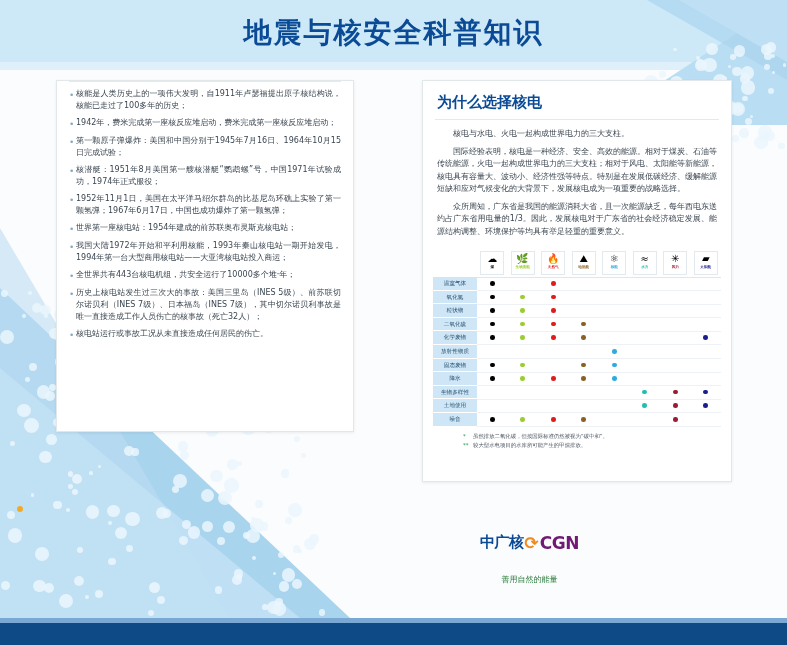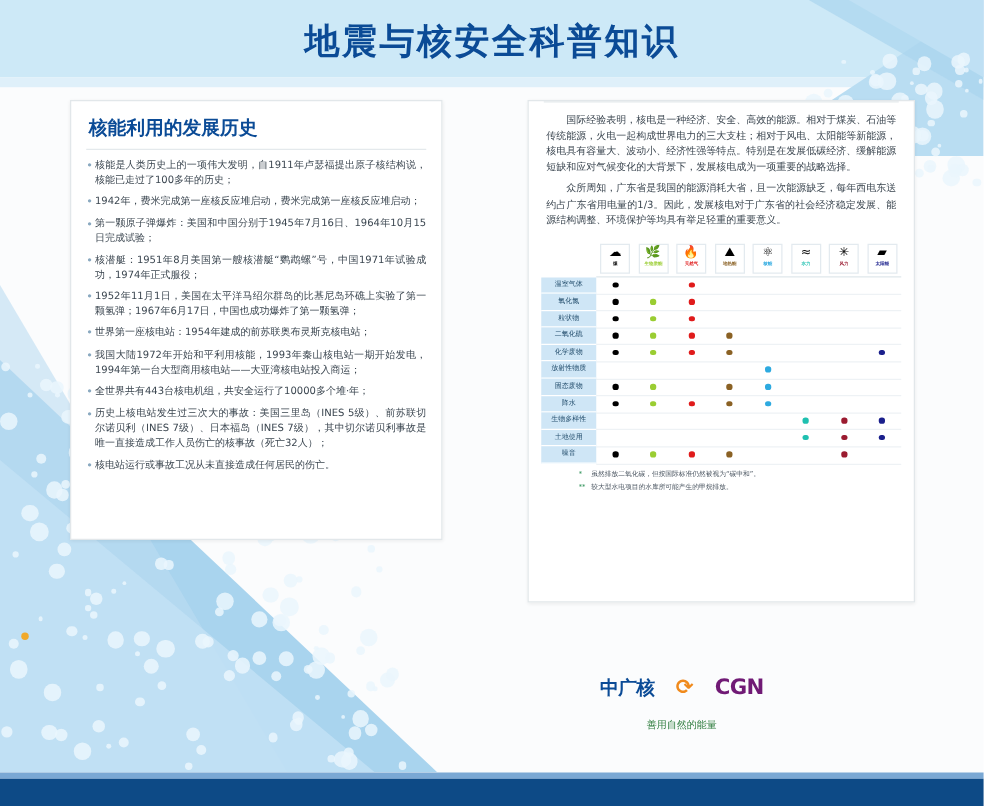--- a/index.html
+++ b/index.html
@@ -112,21 +112,21 @@
     width:34px;height:34px;border-radius:50%;
     background:radial-gradient(circle at 35% 30%,#6fb3e0,#1f5fa8 70%);
     display:flex;align-items:center;justify-content:center;
     box-shadow:inset 0 0 0 2px #ffffff55;
   }
   .seal-inner{
     width:17px;height:17px;border-radius:50% 50% 3px 3px;
     background:#eaf4fc;
   }
   .logo-cap{font-size:8px;color:#2a3d52;margin-top:7px;letter-spacing:.5px;}
-  .cgn-wordmark{display:flex;align-items:center;height:34px;gap:16px;}
+  .cgn-wordmark{display:flex;height:34px;}
   .cgn-cn{font-size:15px;font-weight:bold;color:#0b4b96;letter-spacing:-.5px;}
   .cgn-swirl{font-size:17px;font-weight:bold;color:#f08a1c;margin:0 1px;}
   .cgn-en{font-size:17px;font-weight:bold;color:#701a75;letter-spacing:-.5px;}
   .logo-cap-green{font-size:8px;color:#2f7d3f;margin-top:7px;}
 </style>
 </head>
 <body>
 
 <div id="bg">
   <div class="band-top"></div>
@@ -356,21 +356,20 @@
       <div class="dot" style="width: 6.81517px; height: 6.81517px; left: 148.417px; top: 96.593px;"></div>
     </div>
 
   <div class="bottom-bar2"></div>
   <div class="bottom-bar"></div>
 </div>
 
 <div id="header-title">地震与核安全科普知识</div>
 
 <div class="panel" id="panel-left">
-  <div class="panel-title">核能利用的发展历史</div>
   <div class="panel-title-rule"></div>
   <div class="bullets" id="left-bullets">
       <div class="bullet">
         <span class="bullet-dot">•</span>
         <span class="bullet-text">核能是人类历史上的一项伟大发明，自1911年卢瑟福提出原子核结构说，核能已走过了100多年的历史；</span>
       </div>
       <div class="bullet">
         <span class="bullet-dot">•</span>
         <span class="bullet-text">1942年，费米完成第一座核反应堆启动，费米完成第一座核反应堆启动；</span>
       </div>
@@ -403,22 +402,24 @@
         <span class="bullet-text">历史上核电站发生过三次大的事故：美国三里岛（INES 5级）、前苏联切尔诺贝利（INES 7级）、日本福岛（INES 7级），其中切尔诺贝利事故是唯一直接造成工作人员伤亡的核事故（死亡32人）；</span>
       </div>
       <div class="bullet">
         <span class="bullet-dot">•</span>
         <span class="bullet-text">核电站运行或事故工况从未直接造成任何居民的伤亡。</span>
       </div>
     </div>
 </div>
 
 <div class="panel" id="panel-right">
+  <div class="panel-title">为什么选择核电</div>
   <div class="panel-title-rule"></div>
   <div class="paras" id="right-paras">
+      <div class="para">核电与水电、火电一起构成世界电力的三大支柱。</div>
       <div class="para">国际经验表明，核电是一种经济、安全、高效的能源。相对于煤炭、石油等传统能源，火电一起构成世界电力的三大支柱；相对于风电、太阳能等新能源，核电具有容量大、波动小、经济性强等特点。特别是在发展低碳经济、缓解能源短缺和应对气候变化的大背景下，发展核电成为一项重要的战略选择。</div>
       <div class="para">众所周知，广东省是我国的能源消耗大省，且一次能源缺乏，每年西电东送约占广东省用电量的1/3。因此，发展核电对于广东省的社会经济稳定发展、能源结构调整、环境保护等均具有举足轻重的重要意义。</div>
     </div>
   <div class="matrix" id="matrix">
       <div class="mx-row mx-head">
         <div class="mx-label"></div>
         <div class="mx-cells">
           <div class="mx-cell">
             <div class="ic">
               <span class="ic-glyph">☁</span>

